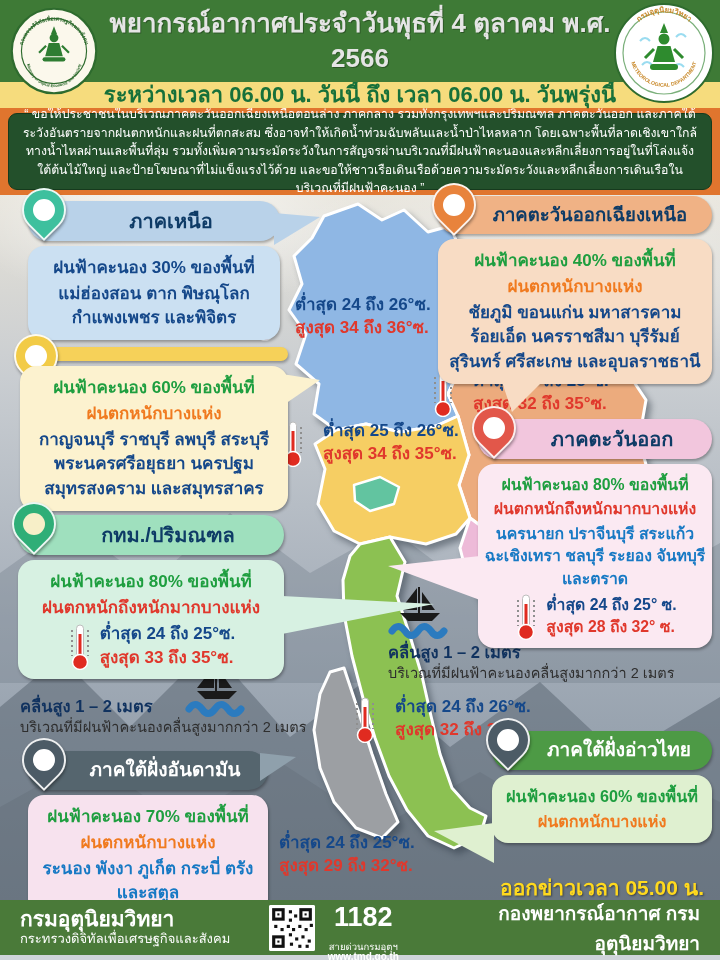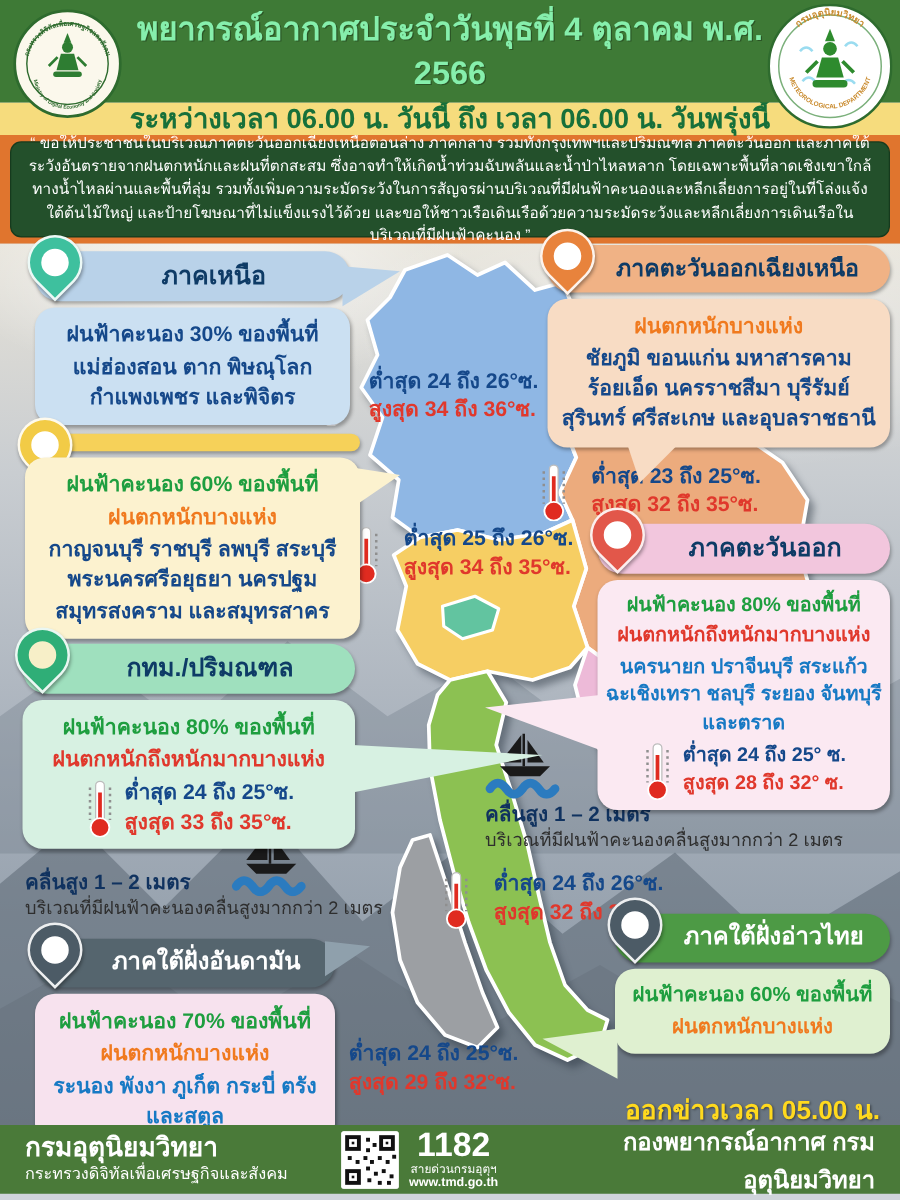--- a/index.html
+++ b/index.html
@@ -2,21 +2,21 @@
 <html><head>
 <meta charset="utf-8">
 <style>
   * { box-sizing: border-box; }
   html,body { margin:0; padding:0; }
   body { font-family:"Liberation Sans","DejaVu Sans",sans-serif; }
   .poster { position:relative; width:720px; height:960px; overflow:hidden; background:#cfd4da; }
 
   
   .top { position:relative; height:82px; background:#3E7A36; display:flex; align-items:center; justify-content:center; z-index:10; }
-  .main-title { margin:0 100px; color:#86efac; font-size:26px; font-weight:bold; text-align:center; line-height:1.35; text-shadow:1px 1px 0 rgba(0,0,0,.3); }
+  .main-title { margin:0 100px; color:#e5e5e5; font-size:26px; font-weight:bold; text-align:center; line-height:1.35; text-shadow:1px 1px 0 rgba(0,0,0,.3); }
   .seal { position:absolute; z-index:12; }
   .seal-left { left:10px; top:7px; width:88px; height:88px; }
   .seal-right { right:6px; top:3px; width:100px; height:100px; }
 
   .time-band { height:26px; background:#F6DC7D; display:flex; align-items:center; justify-content:center; color:#17703A; font-size:22px; font-weight:bold; line-height:1.2; position:relative; z-index:9; }
 
   .advisory-strip { height:87px; background:#E0752E; padding:5px 8px; }
   .advisory-panel { height:100%; background:#23502B; border:1px solid #163A1D; border-radius:9px; display:flex; align-items:center; justify-content:center; padding:3px 12px; }
   .advisory-panel p { margin:0; color:#FFFFFF; font-size:12.3px; line-height:1.5; text-align:center; }
 
@@ -125,21 +125,21 @@
   .issued { position:absolute; right:16px; top:676px; z-index:4; margin:0;
     color:#FFD91E; font-size:21px; font-weight:bold; text-shadow:1px 1px 2px rgba(0,0,0,.45); }
 
   
   .bottom { position:relative; height:55px; background:#4A7A39; display:flex; align-items:center; padding:0 20px; z-index:10; }
   .f-left { width:258px; color:#fff; }
   .f-left .f-dept { margin:0; font-size:21px; font-weight:bold; line-height:1.15; }
   .f-left .f-min  { margin:0; font-size:13px; line-height:1.25; }
   .f-qr { width:46px; height:46px; background:#fff; border-radius:2px; margin-right:8px; flex:0 0 auto; }
   .f-hot { color:#fff; text-align:center; line-height:1; }
-  .f-hot .f-num { margin:0; font-size:27px; font-weight:bold; line-height:1; }
+  .f-hot .f-num { margin:11px; font-size:27px; font-weight:bold; line-height:1; }
   .f-hot .f-lab { margin:1px 0 0; font-size:9.5px; }
   .f-hot .f-web { margin:1px 0 0; font-size:10px; font-weight:bold; }
   .f-right { margin-left:auto; color:#fff; font-size:19px; font-weight:bold; text-align:right; }
 
   .seal text { font-weight:bold; }
 </style>
 </head>
 <body>
 
 <div class="poster">
@@ -309,20 +309,21 @@
         <p class="t-navy">แม่ฮ่องสอน ตาก พิษณุโลก กำแพงเพชร และพิจิตร</p>
       </div>
     </section>
 
     <section class="region northeast">
       <div class="pill">
         <span class="pin pin-orange"></span>
         <h2>ภาคตะวันออกเฉียงเหนือ</h2>
       </div>
       <div class="bubble">
+        <p class="t-green">ฝนฟ้าคะนอง 40% ของพื้นที่</p>
         <p class="t-orange">ฝนตกหนักบางแห่ง</p>
         <p class="t-navy">ชัยภูมิ ขอนแก่น มหาสารคาม ร้อยเอ็ด นครราชสีมา บุรีรัมย์ สุรินทร์ ศรีสะเกษ และอุบลราชธานี</p>
       </div>
     </section>
 
     <section class="region central">
       <div class="pill">
         <span class="pin pin-yellow"></span>
       </div>
       <div class="bubble">

